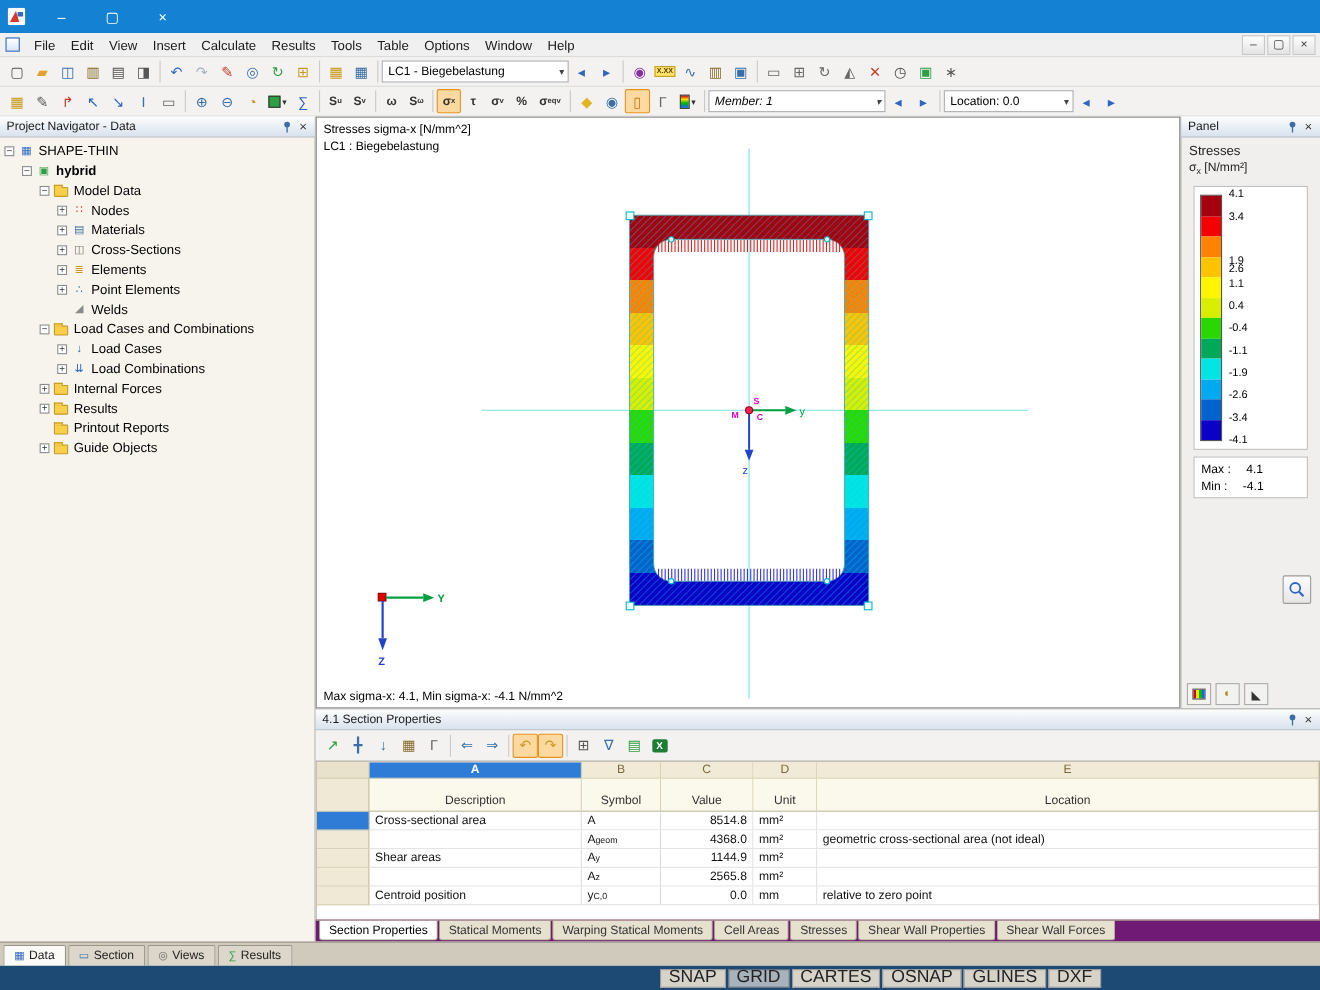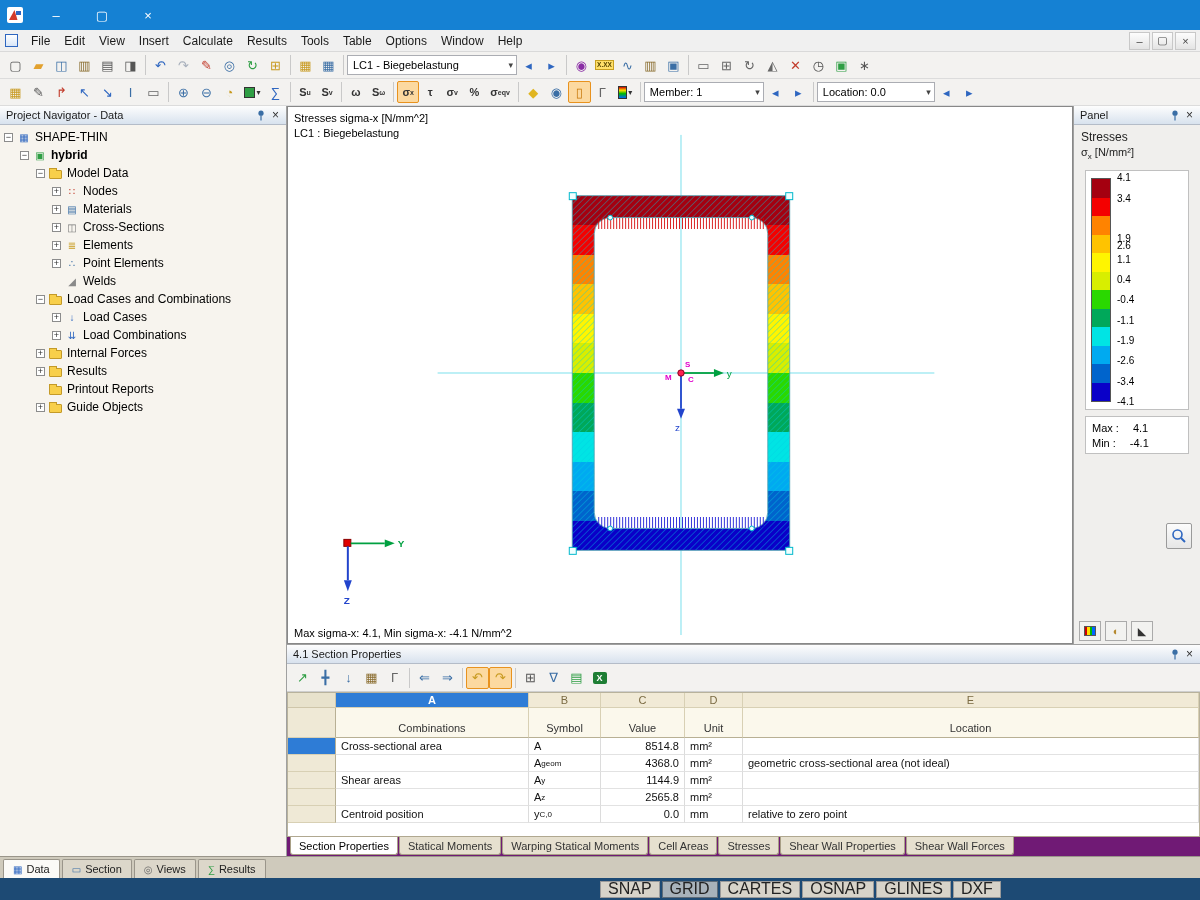--- a/index.html
+++ b/index.html
@@ -339,21 +339,21 @@
         <span class="tb-glyph" style="color: rgb(200, 120, 10);">▯</span>
       </div>
       <div class="tb-btn">
         <span class="tb-glyph" style="color: rgb(102, 102, 102);">Γ</span>
       </div>
       <div class="tb-btn">
         <span class="chip2"></span>
         <span class="chip-arrow">▾</span>
       </div>
       <div class="tb-sep"></div>
-      <div class="tb-combo" style="width: 120px;">
+      <div class="tb-combo" style="width: 161px; font-style: italic;">
         <span class="combo-text">Member: 1</span>
         <span class="combo-arrow">▾</span>
       </div>
       <div class="tb-btn">
         <span class="tb-glyph" style="color: rgb(46, 102, 192);">◂</span>
       </div>
       <div class="tb-btn">
         <span class="tb-glyph" style="color: rgb(46, 102, 192);">▸</span>
       </div>
       <div class="tb-sep"></div>
@@ -696,21 +696,21 @@
           </div>
         <div class="bp-table-wrap">
           <div id="bp-grid">
               <div class="c-corner"></div>
               <div class="c-letter sel">A</div>
               <div class="c-letter">B</div>
               <div class="c-letter">C</div>
               <div class="c-letter">D</div>
               <div class="c-letter">E</div>
               <div class="c-rowhdr"></div>
-              <div class="c-sub">Combinations</div>
+              <div class="c-sub">Description</div>
               <div class="c-sub">Symbol</div>
               <div class="c-sub">Value</div>
               <div class="c-sub">Unit</div>
               <div class="c-sub">Location</div>
               <div class="c-rowhdr sel"></div>
               <div class="c-cell c-desc">Cross-sectional area</div>
               <div class="c-cell c-sym">
                 <span>A</span>
               </div>
               <div class="c-cell c-val">8514.8</div>

